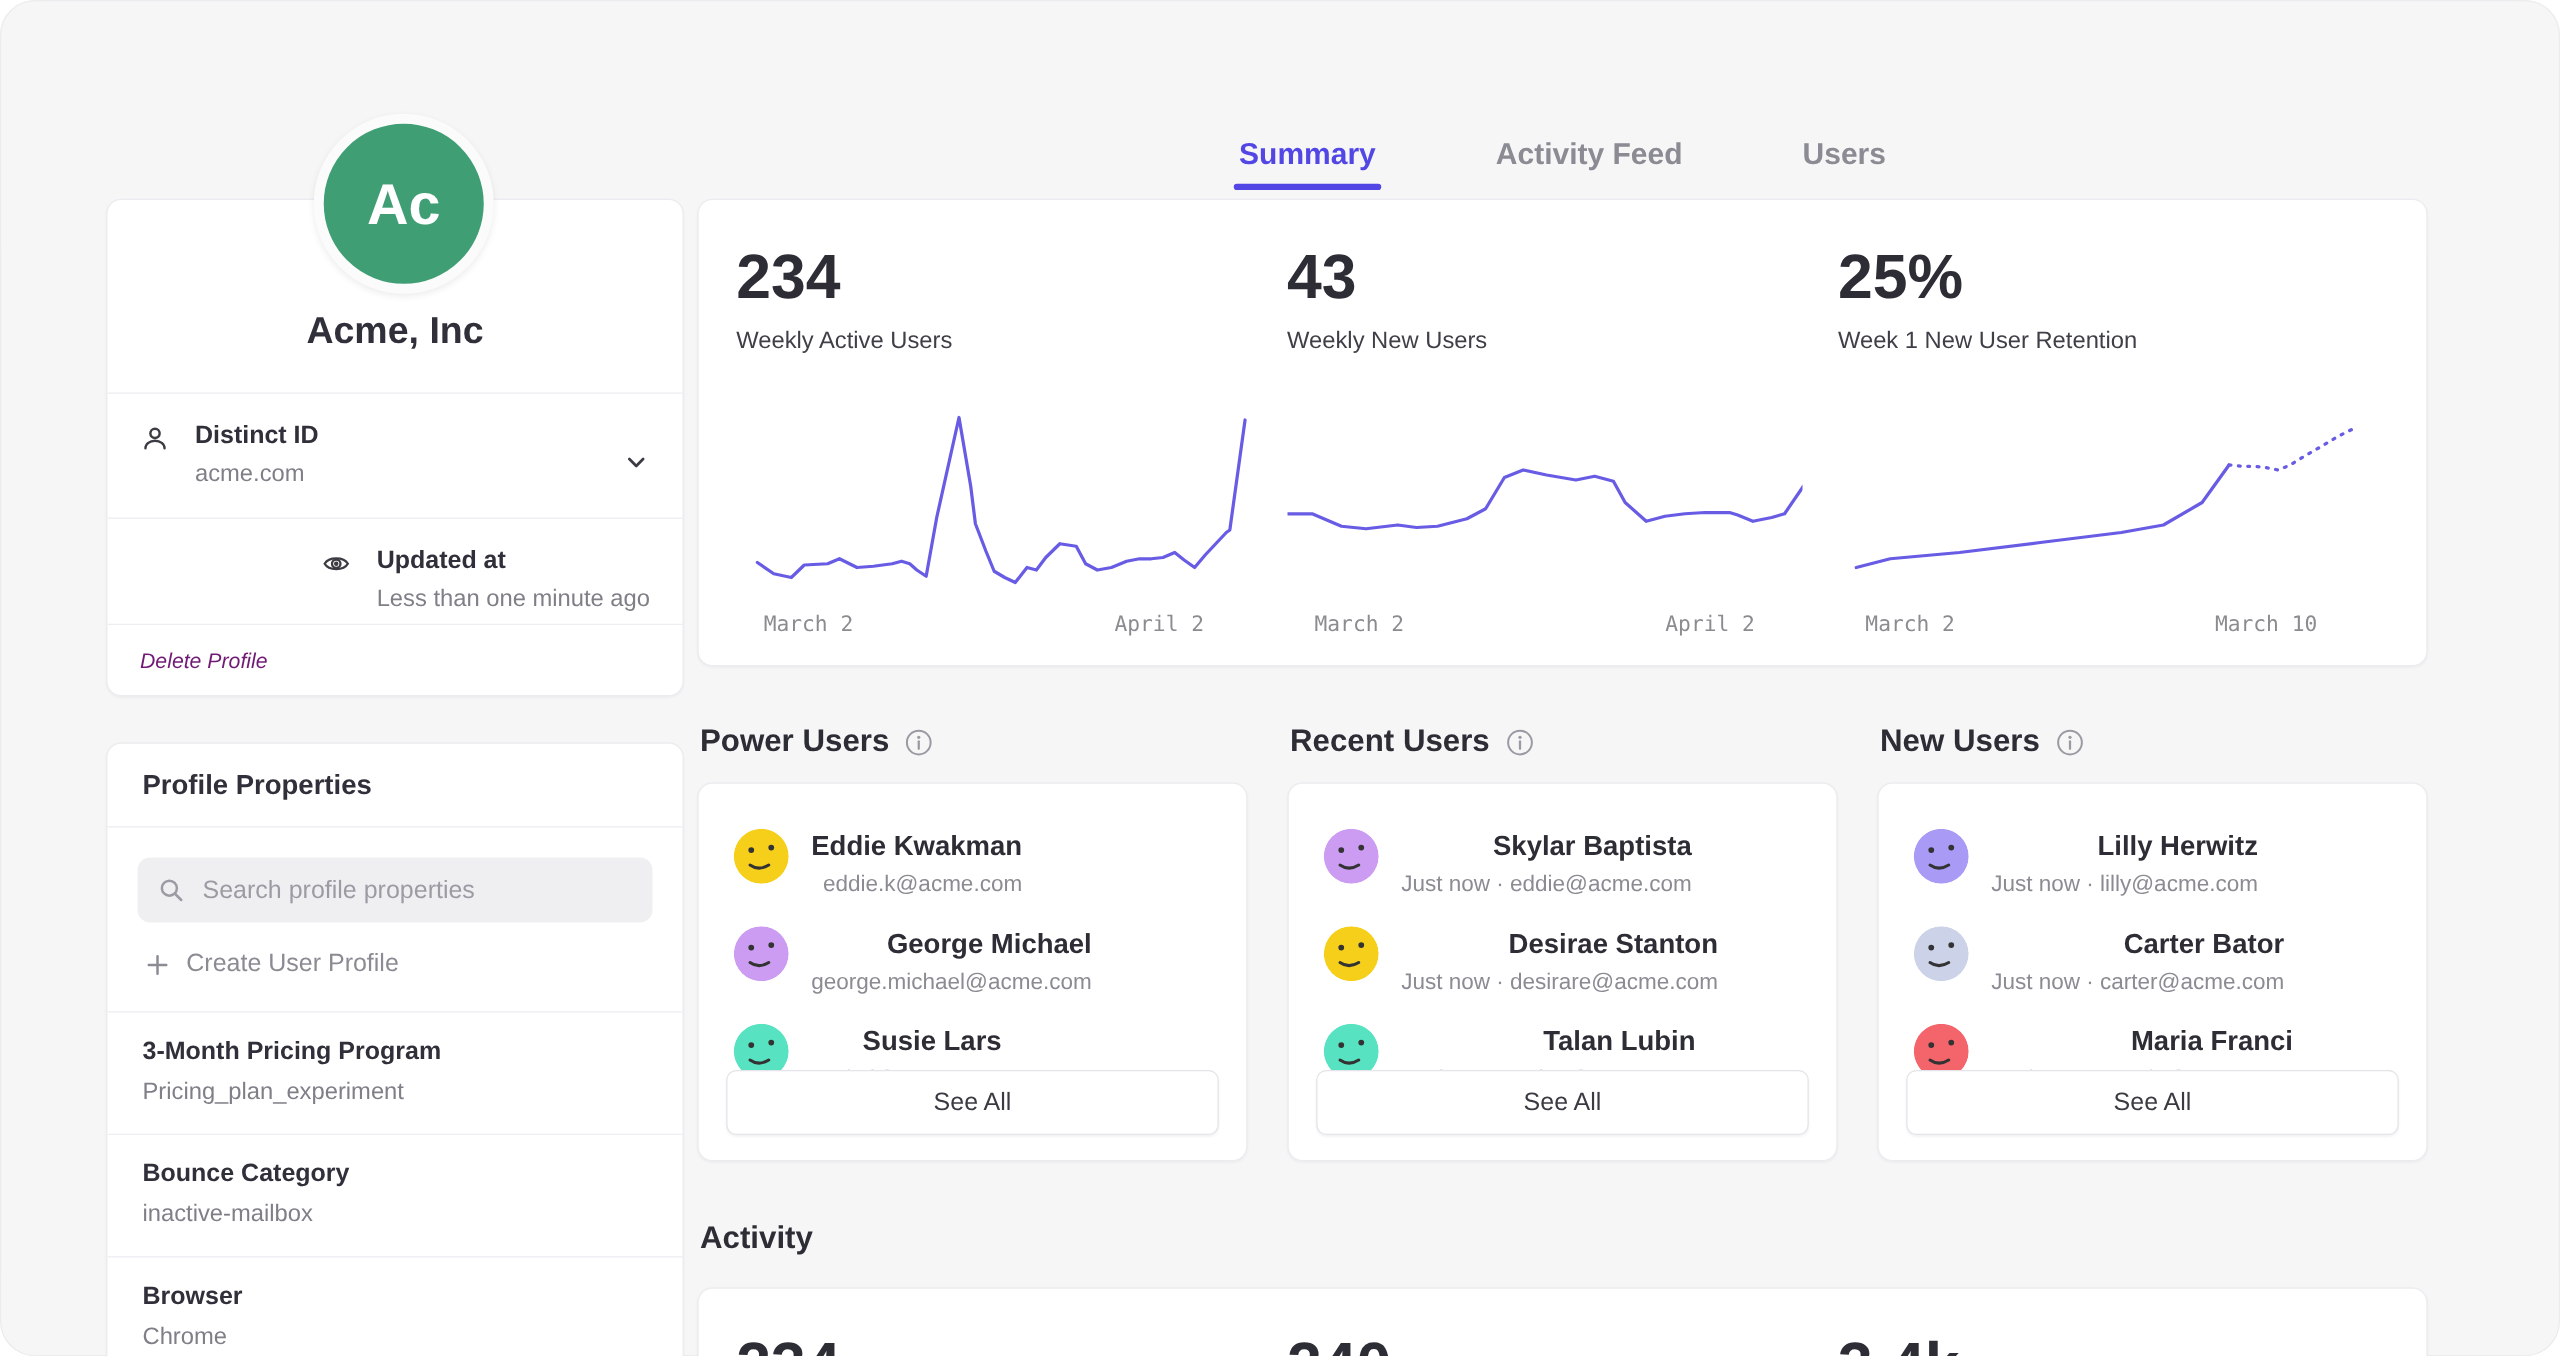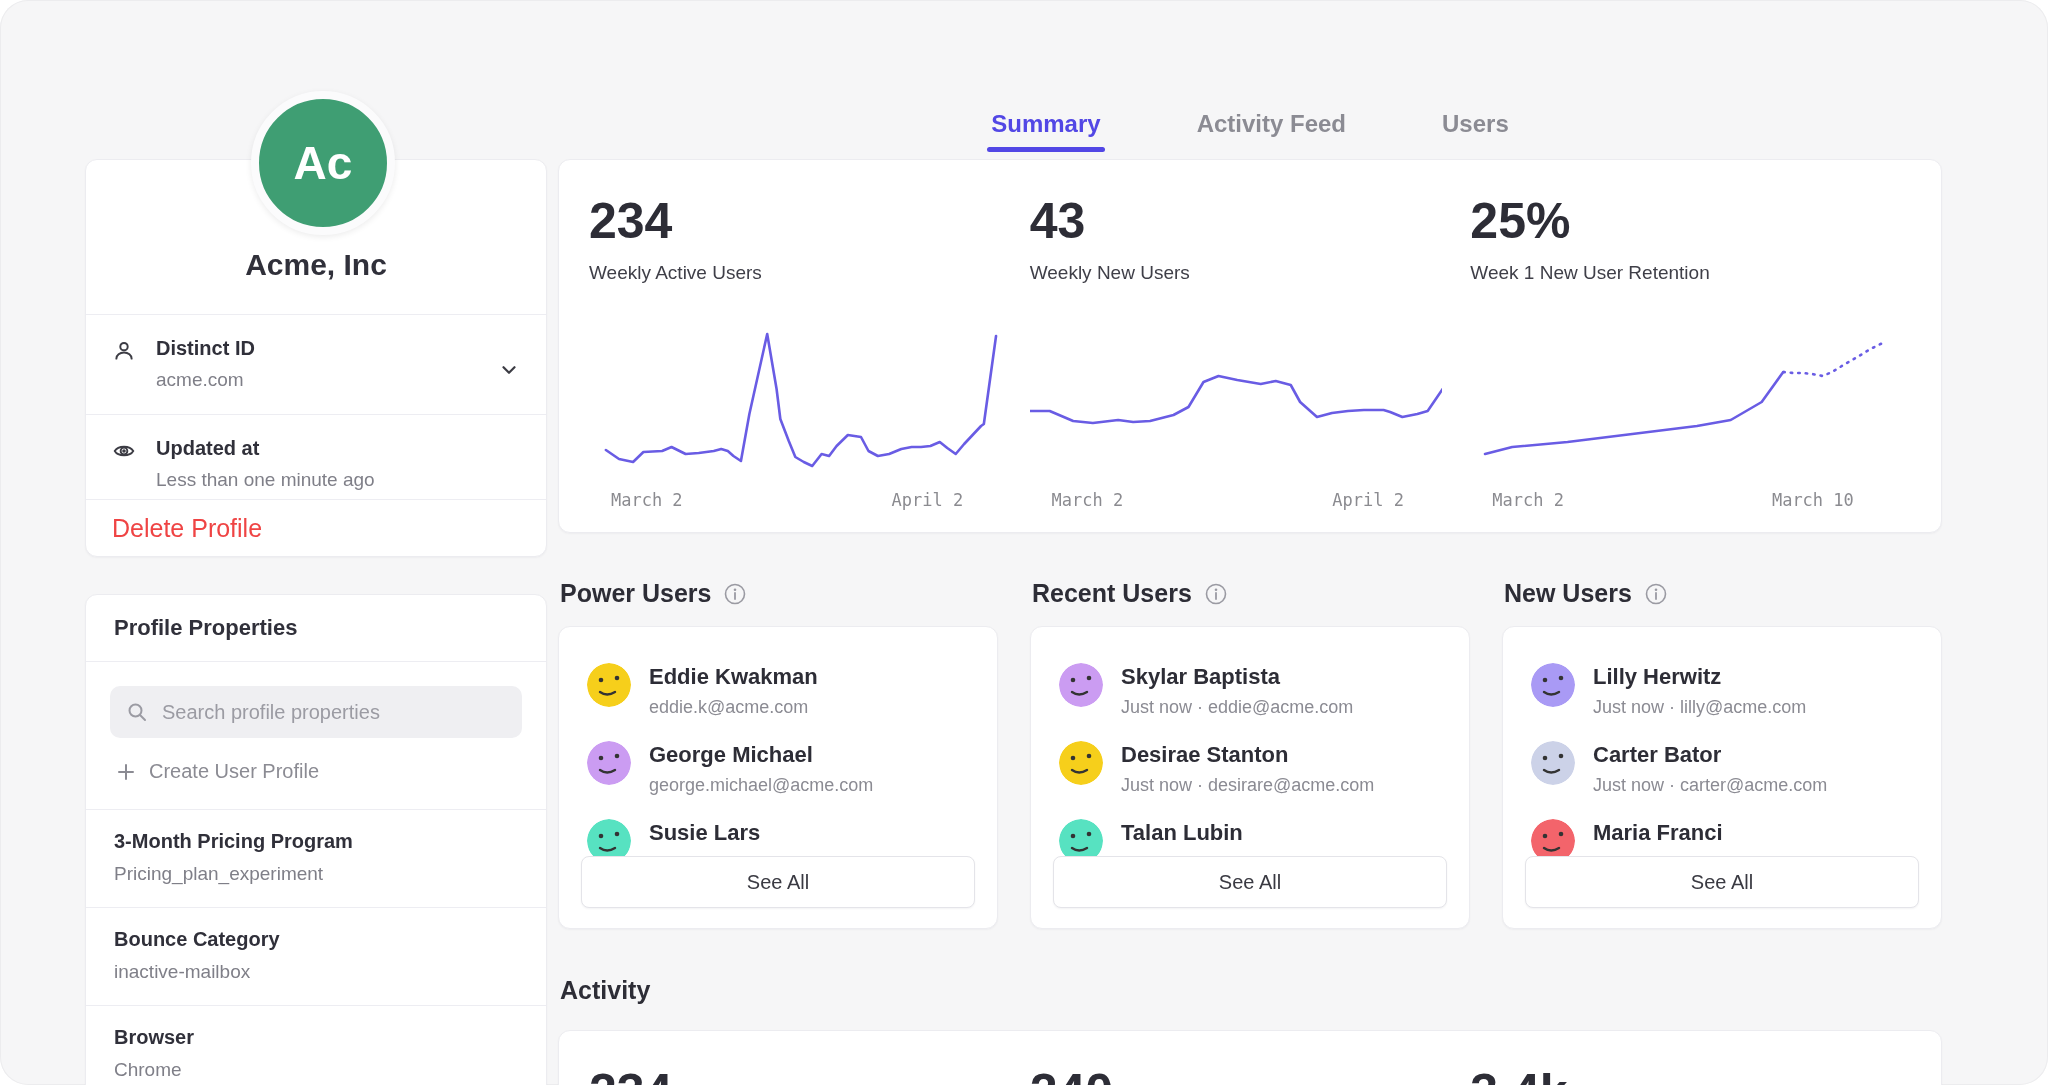--- a/index.html
+++ b/index.html
@@ -10,27 +10,27 @@
   .sidebar{position:absolute;left:85px;top:85px;width:460px;}
   .company-avatar{position:absolute;left:166px;top:6px;width:128px;height:128px;border-radius:50%;
     display:flex;align-items:center;justify-content:center;color:#fff;font-size:46px;font-weight:700;
     border:8px solid #fbfbfc;box-sizing:content-box;z-index:3;box-shadow:0 2px 6px rgba(0,0,0,.08);}
   .card{background:#fff;border-radius:12px;border:1px solid #ececf0;box-shadow:0 1px 2px rgba(20,20,40,.04);}
   .id-card{position:absolute;top:74px;left:0;width:460px;height:396px;}
   .company-name{height:155px;display:flex;align-items:flex-end;justify-content:center;padding-bottom:32px;
     box-sizing:border-box;font-size:30px;font-weight:700;color:#30303a;border-bottom:1px solid #ededf2;}
   .id-row{display:flex;align-items:flex-start;padding:22px 26px 0 26px;box-sizing:border-box;border-bottom:1px solid #ededf2;position:relative;}
   .id-row.distinct{height:100px;}
-  .id-row.updated{height:85px;}
+  .id-row.updated{height:85px;justify-content:flex-end;}
   .row-icon{width:30px;margin-top:2px;flex:0 0 30px;color:#3c3c44;}
   .row-texts{display:flex;flex-direction:column;gap:9px;margin-left:14px;}
   .row-label{font-size:20px;font-weight:700;color:#30303a;}
   .row-value{font-size:19px;color:#7f7f88;}
   .chevron{position:absolute;right:26px;top:44px;}
-  .delete-row{height:57px;display:flex;align-items:center;padding:0 26px;font-size:25px;color:#ef4444;cursor:pointer;}
+  .delete-row{height:57px;display:flex;align-items:center;padding:0 26px;font-size:17px;color:#701a75;cursor:pointer;font-style:italic;}
 
   .props-card{position:absolute;top:509px;left:0;width:460px;height:620px;}
   .props-header{height:66px;display:flex;align-items:center;padding:0 28px;font-size:22px;font-weight:700;
     color:#30303a;border-bottom:1px solid #ededf2;}
   .props-tools{padding:24px 24px 8px 24px;border-bottom:1px solid #ededf2;}
   .search-box{display:flex;align-items:center;gap:12px;background:#efeff2;border-radius:10px;height:52px;padding:0 16px;}
   .search-box input{border:none;background:transparent;outline:none;font-size:20px;color:#30303a;flex:1;
     font-family:"Liberation Sans",sans-serif;}
   .search-box input::placeholder{color:#9b9ba3;}
   .create-row{display:flex;align-items:center;gap:13px;padding:22px 6px 18px 6px;font-size:20px;color:#8b8b93;cursor:pointer;}
@@ -51,21 +51,21 @@
   .stat-value{font-size:50px;font-weight:700;color:#2d2d36;line-height:1;}
   .stat-label{font-size:19px;color:#3f3f48;margin-top:16px;}
   .spark{margin-top:30px;width:100%;height:160px;display:block;}
   .axis{position:relative;height:34px;margin-top:10px;font-family:"DejaVu Sans Mono",monospace;font-size:17px;color:#8b8b90;}
   .axis .tick{position:absolute;top:6px;transform:translateX(-50%);white-space:nowrap;}
   .axis .tick.left{left:14%;}
   .axis .tick.right{left:82%;}
   .stat-col.retention .axis .tick.right{left:83%;}
 
   .lists-row{position:absolute;top:579px;left:0;width:1384px;display:flex;gap:32px;}
-  .list-group{width:440px;flex:0 0 440px;}
+  .list-group{width:440px;flex:0 0 440px;text-align:right;}
   .list-title-row{display:flex;align-items:center;gap:12px;padding-left:2px;}
   .list-title{font-size:25px;font-weight:700;color:#2d2d36;}
   .list-card{margin-top:18px;height:303px;box-sizing:border-box;position:relative;padding:36px 28px 0 28px;}
   .user-row{display:flex;gap:18px;margin-bottom:23px;align-items:flex-start;}
   .user-avatar{width:44px;height:44px;border-radius:50%;flex:0 0 44px;}
   .user-texts{display:flex;flex-direction:column;gap:7px;padding-top:1px;}
   .user-name{font-size:22px;font-weight:700;color:#2d2d36;}
   .user-meta{font-size:18px;color:#8b8b93;}
   .see-all{position:absolute;left:22px;right:22px;bottom:20px;height:50px;background:#fff;border:1px solid #e4e4e9;
     border-radius:8px;display:flex;align-items:center;justify-content:center;font-size:20px;color:#3a3a42;

